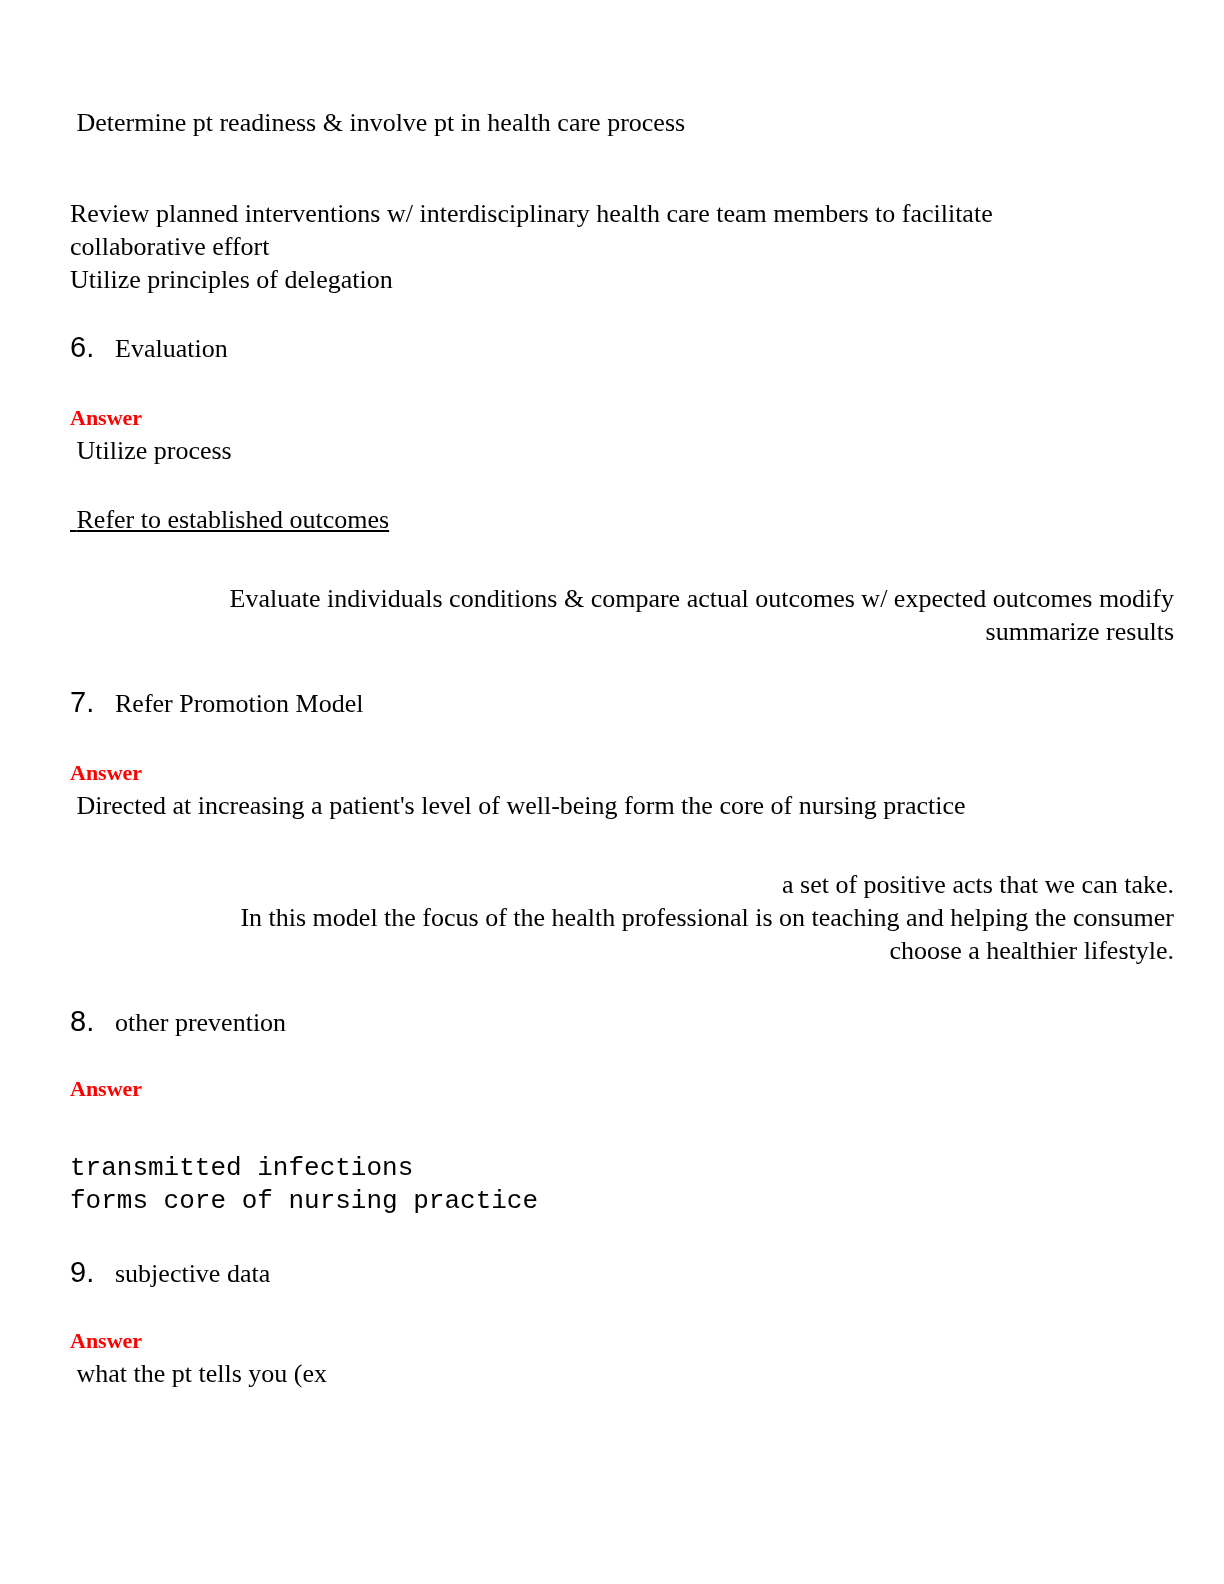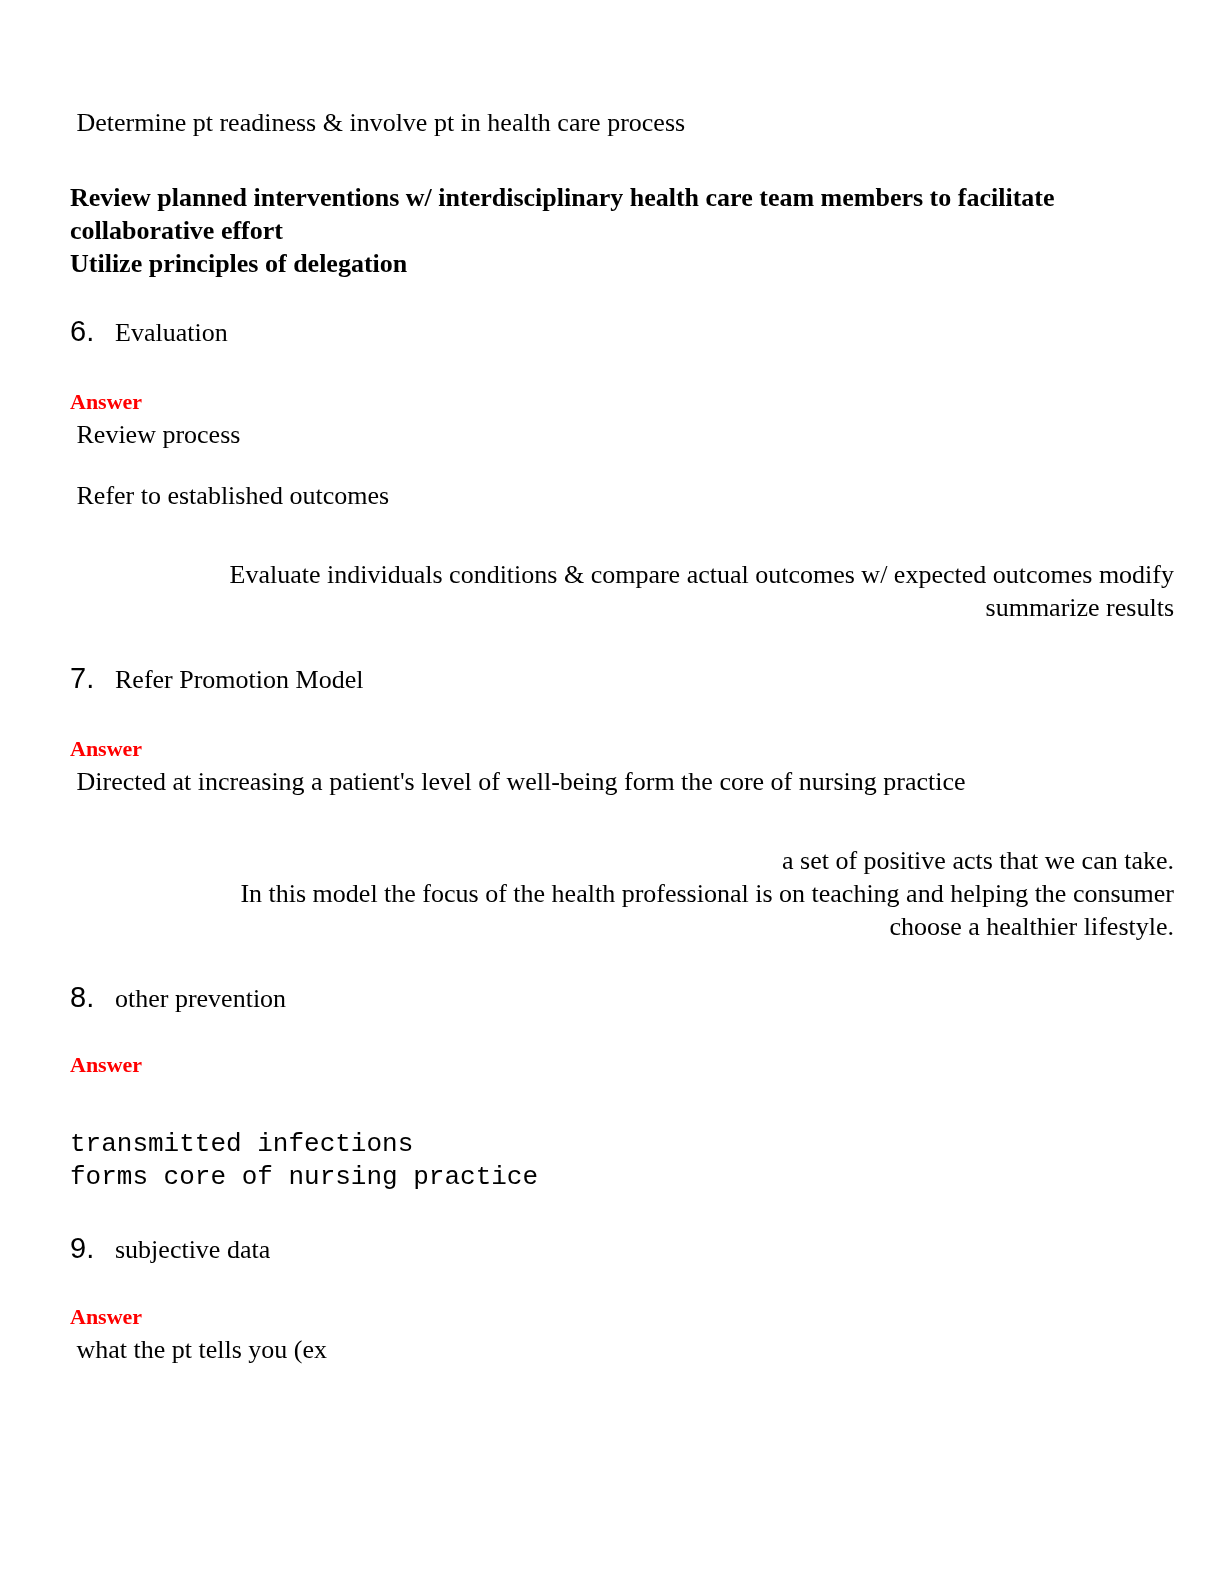--- a/index.html
+++ b/index.html
@@ -41,48 +41,48 @@
   }
   .q-term {
     font-size: 26px;
   }
   .answer-label {
     color: #ff0000;
     font-weight: bold;
     font-size: 22px;
     line-height: 33px;
   }
-  .gap-28 { margin-top: 28px; }
+  .gap-28 { margin-top: 36px; text-decoration: underline; }
   .gap-29 { margin-top: 29px; }
   .gap-30 { margin-top: 30px; }
   .gap-31 { margin-top: 31px; }
   .gap-32 { margin-top: 32px; }
   .gap-34 { margin-top: 34px; }
   .gap-46 { margin-top: 46px; text-align: right; }
-  .gap-49 { margin-top: 42px; font-weight: bold; }
+  .gap-49 { margin-top: 58px; }
   .gap-77 { margin-top: 47px; font-family: Liberation Mono, monospace; }
 </style>
 </head>
 <body>
 
 <div class="page">
 
   <p class="para"> Determine pt readiness &amp; involve pt in health care process</p>
 
   <p class="para gap-49">Review planned interventions w/ interdisciplinary health care team members to facilitate
 collaborative effort
 Utilize principles of delegation</p>
 
   <div class="q-item gap-31">
     <span class="q-num">6.</span>
     <span class="q-term">Evaluation</span>
   </div>
   <div class="gap-32">
     <div class="answer-label">Answer</div>
-    <p class="para"> Review process</p>
+    <p class="para"> Utilize process</p>
   </div>
   <p class="para gap-28"> Refer to established outcomes</p>
   <p class="para gap-46">Evaluate individuals conditions &amp; compare actual outcomes w/ expected outcomes modify
 summarize results</p>
 
   <div class="q-item gap-34">
     <span class="q-num">7.</span>
     <span class="q-term">Refer Promotion Model</span>
   </div>
   <div class="gap-32">

